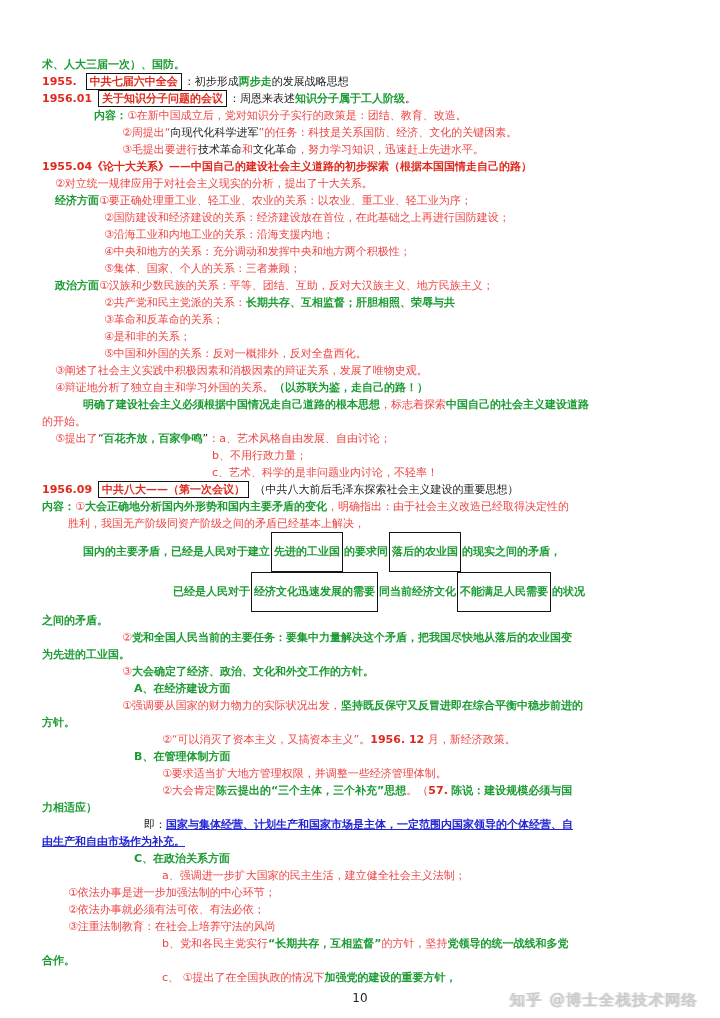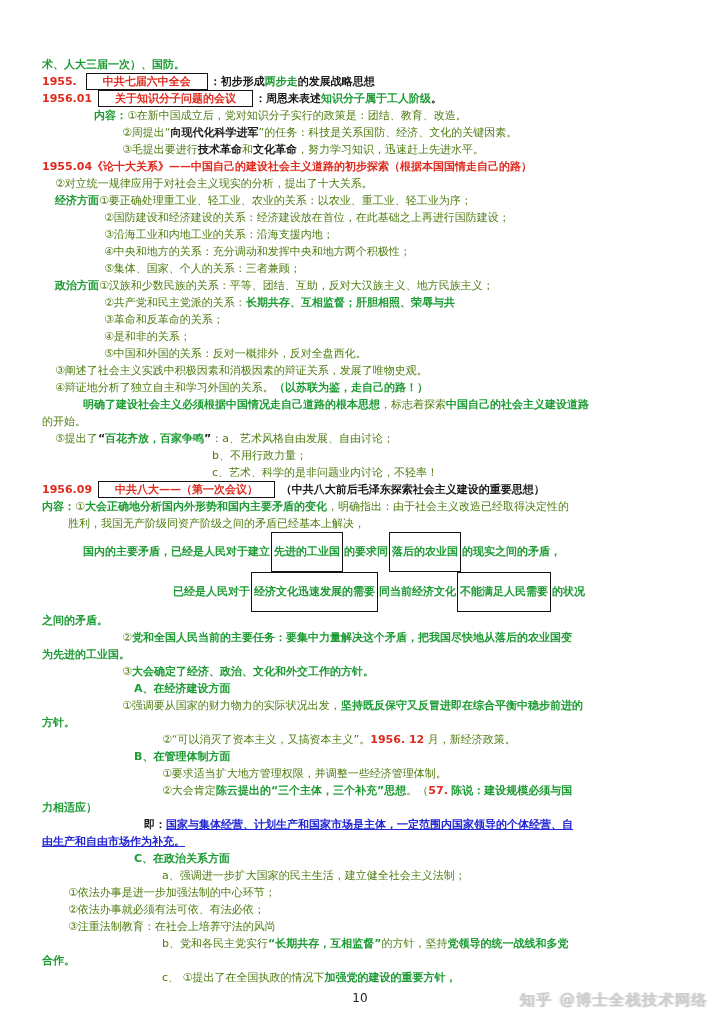--- a/index.html
+++ b/index.html
@@ -6,37 +6,37 @@
   body{
     width:720px;height:1018px;background:#ffffff;position:relative;overflow:hidden;
     font-family:"DejaVu Sans",sans-serif;
   }
   .doc{
     padding:56px 34px 0 42px;
     font-size:11px;color:#212121;
   }
   .line{line-height:17px;min-height:17px;white-space:pre-wrap;}
   
-  .s-k  {color:#4d7c0f;font-weight:400;}
-  .s-kb {color:#1a1a1a;font-weight:700;margin-top:47px;}
+  .s-k  {color:#ef4444;font-weight:400;}
+  .s-kb {color:#1a1a1a;font-weight:400;margin-top:47px;}
   .s-r  {color:#e02a1e;font-weight:700;}
   .s-gb {color:#1d9c34;font-weight:700;}
   .s-bu {color:#2427d5;font-weight:700;text-decoration:underline;}
-  .s-rbox{color:#e02a1e;font-weight:700;border:1.6px solid #141414;padding:0 16px;display:inline-block;line-height:15px;margin:0 2px;}
+  .s-rbox{color:#e02a1e;font-weight:700;border:1.6px solid #141414;padding:0 3px;display:inline-block;line-height:15px;margin:0 2px;}
   .s-gbox{color:#1d9c34;font-weight:700;border:1.5px solid #141414;padding:12px 2px;display:inline-block;line-height:14px;margin:0 1px;}
   
   .ind-0{padding-left:0}.ind-1{padding-left:13px}.ind-2{padding-left:26px}
   .ind-3{padding-left:41px}.ind-4{padding-left:52px}.ind-5{padding-left:62px}
   .ind-6{padding-left:80px}.ind-7{padding-left:92px}.ind-8{padding-left:102px}
   .ind-9{padding-left:120px}.ind-10{padding-left:131px}.ind-13{padding-left:170px}
   .page-number{
     text-align:center;margin-top:5px;font-size:12px;color:#222;font-weight:400;
   }
   .watermark{
-    position:absolute;right:12px;bottom:8px;
+    position:absolute;right:22px;bottom:8px;
     color:#c7c7c7;font-size:15px;font-weight:700;letter-spacing:1.5px;
     text-shadow:1.5px 0 0 #e2e2e2,-1.5px 0 0 #ededed;
     opacity:.9;filter:blur(.4px);
   }
 </style>
 </head>
 <body>
 
 <div class="doc">
     <div class="line ind-0"><span class="s-gb">术、人大三届一次）、国防。</span></div>

